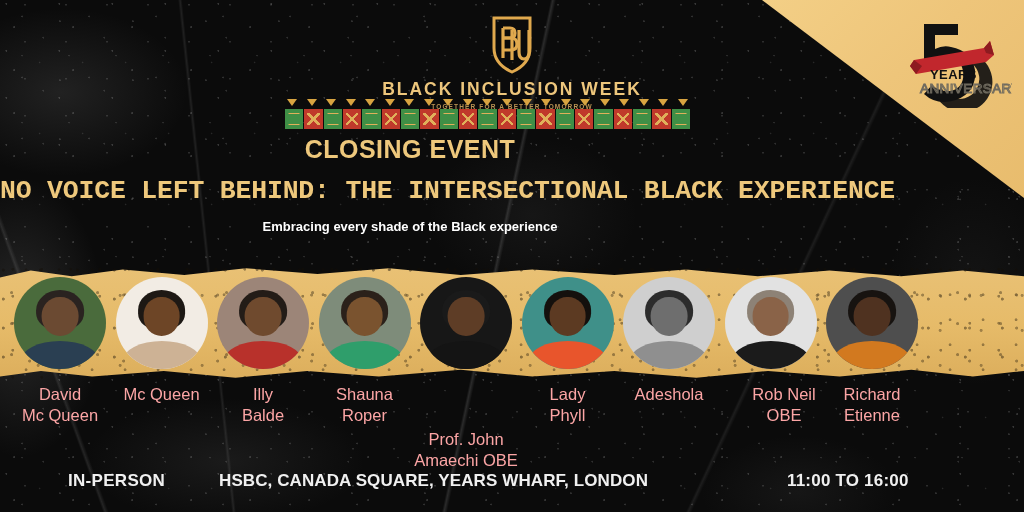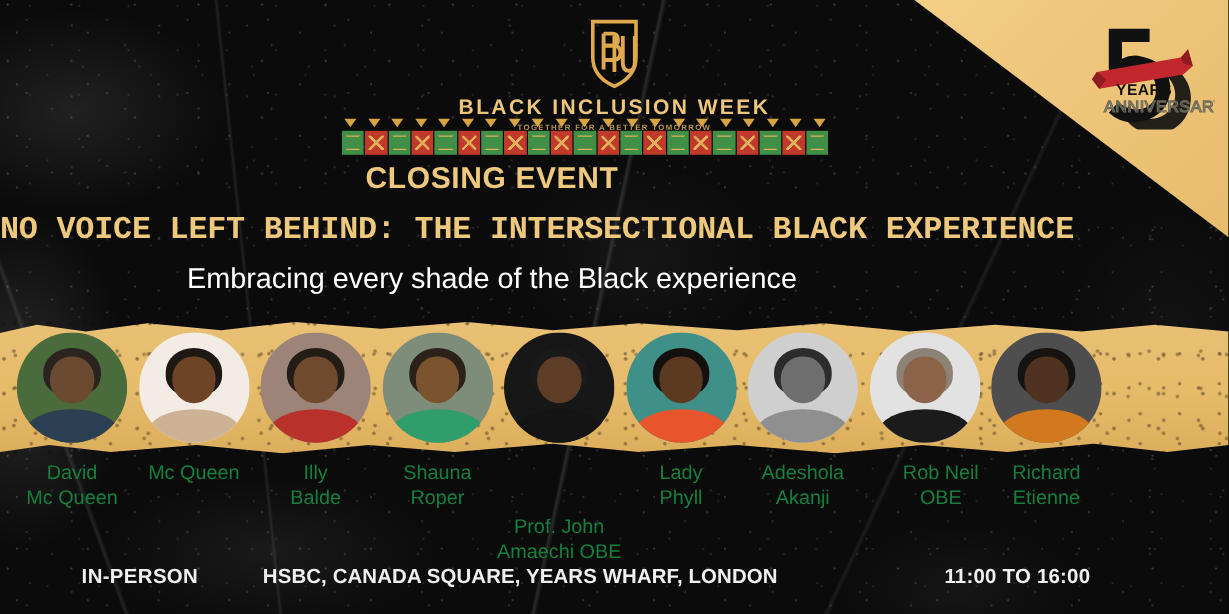--- a/index.html
+++ b/index.html
@@ -117,21 +117,21 @@
     font-size:25px; font-weight:bold; letter-spacing:.5px; color:#eec87c;
   }
   .h-main{
     margin-top:12px;
     font-size:26.5px; font-weight:bold; letter-spacing:-.2px; color:#eec87c;
     white-space:nowrap;
     font-family:Liberation Mono, monospace;
   }
   .h-sub{
     margin-top:13px;
-    font-size:24px; font-weight:normal; color:#ffffff;
+    font-size:13px; font-weight:bold; color:#ffffff;
   }
 
   
   .band{
     position:absolute; left:0; top:266px; width:1024px; height:114px;
     background:linear-gradient(180deg,#e9c175 0%,#e6bb69 52%,#dcae5c 100%);
     clip-path:polygon(
       0% 10%, 3% 4%, 7% 9%, 12% 3%, 18% 8%, 24% 2%, 31% 7%, 38% 2%,
       45% 8%, 52% 3%, 60% 8%, 67% 3%, 74% 9%, 81% 4%, 88% 9%, 94% 4%, 100% 9%,
       100% 92%, 95% 97%, 89% 91%, 82% 97%, 75% 92%, 68% 98%, 60% 92%,
@@ -170,21 +170,21 @@
            width:52%; height:44%; border-radius:50% 50% 42% 42%; }
   .p-face{ position:absolute; left:50%; top:22%; transform:translateX(-50%);
            width:40%; height:42%; border-radius:48% 48% 50% 50%; }
   .p-body{ position:absolute; left:50%; bottom:-14%; transform:translateX(-50%);
            width:86%; height:44%; border-radius:50% 50% 0 0; }
 
   
   .names{ position:absolute; left:0; top:384px; width:1024px; height:62px; z-index:5; }
   .nm{
     position:absolute; top:0; width:120px; text-align:center;
-    color:#15803d; font-size:16.5px; line-height:21px;
+    color:#fca5a5; font-size:16.5px; line-height:21px;
   }
 
   
   .footer{
     position:absolute; left:0; bottom:0; width:980px; height:62px;
     display:flex; align-items:center; z-index:6;text-align:center;
   }
   .f-mode{
     position:absolute; left:68px;
     font-size:17px; font-weight:bold; letter-spacing:.3px; color:#f0f0f0;
@@ -390,21 +390,20 @@
       <div class="nm" style="left: 406px; margin-top: 45px;">
         <div>Prof. John</div>
         <div>Amaechi OBE</div>
       </div>
       <div class="nm" style="left: 507.5px;">
         <div>Lady</div>
         <div>Phyll</div>
       </div>
       <div class="nm" style="left: 609px;">
         <div>Adeshola</div>
-        <div>Akanji</div>
       </div>
       <div class="nm" style="left: 724px;">
         <div>Rob Neil</div>
         <div>OBE</div>
       </div>
       <div class="nm" style="left: 812px;">
         <div>Richard</div>
         <div>Etienne</div>
       </div>
     </div>

